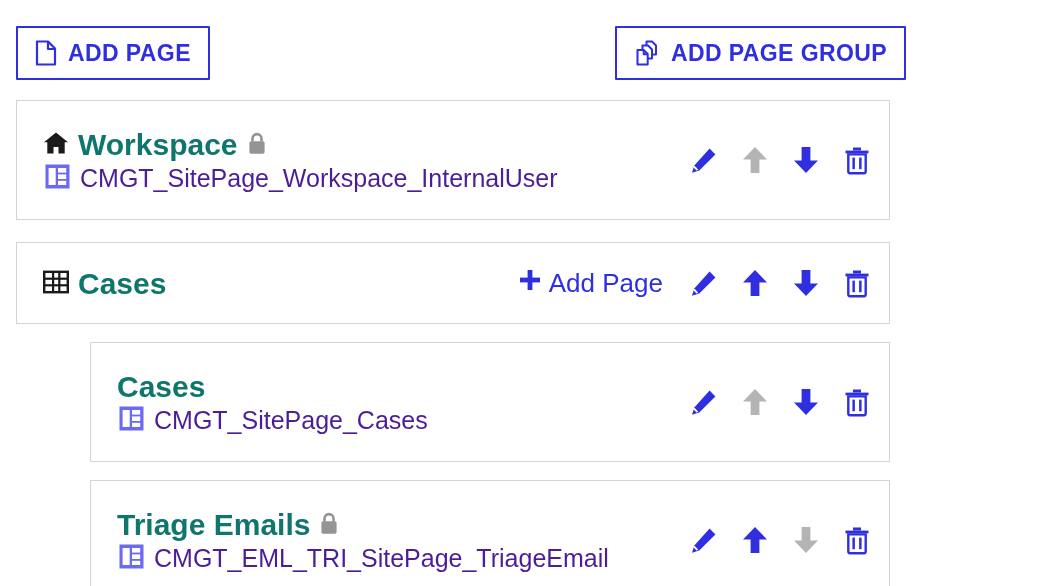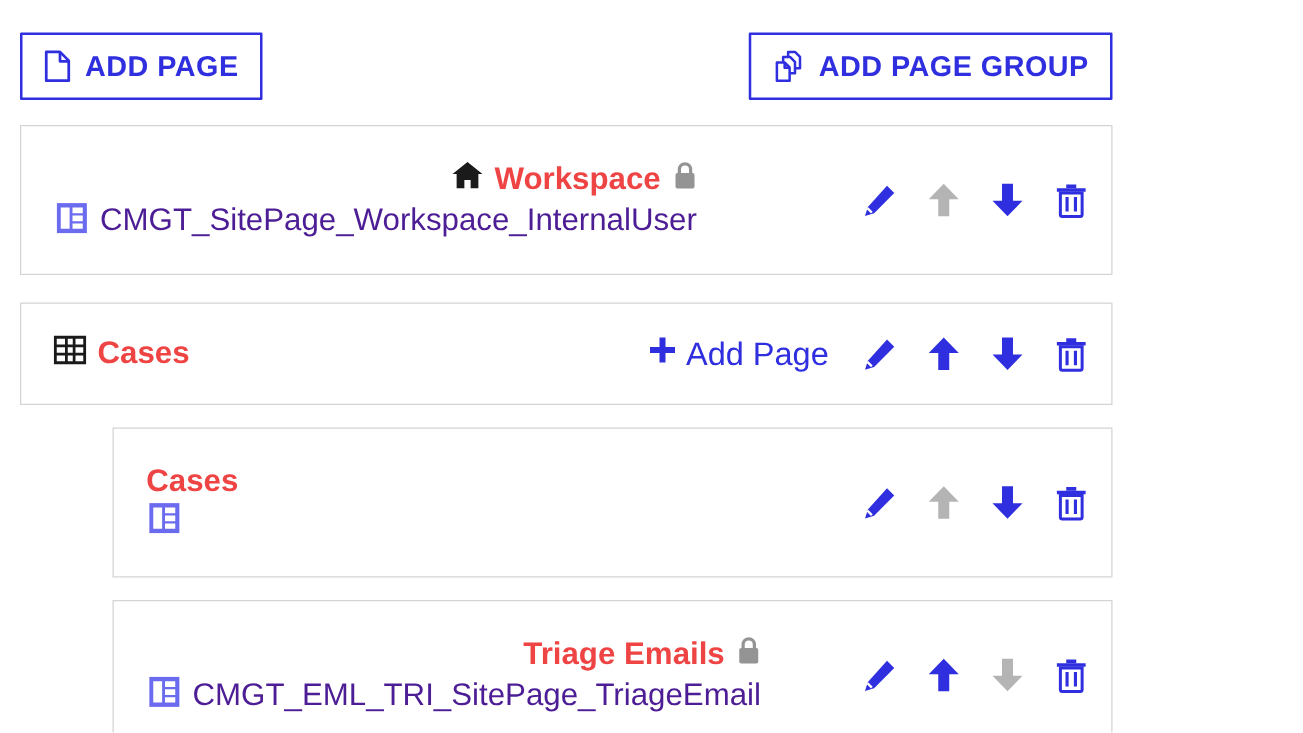--- a/index.html
+++ b/index.html
@@ -45,21 +45,21 @@
     cursor: pointer;
     border-radius: 1px;
     font-size: 23px;
     font-weight: 700;
     letter-spacing: 0.4px;
     line-height: 1;
     white-space: nowrap;
     font-family: "Liberation Sans", sans-serif;
   }
   .btn-add-page { left: 0; }
-  .btn-add-page-group { right: 16px; }
+  .btn-add-page-group { right: 0; }
   .btn-outline .btn-label { color: #2f2fe0; }
   .btn-outline svg { display: block; }
 
   
   .card-list {
     position: absolute;
     left: 0;
     right: 0;
     top: 100px;
   }
@@ -86,26 +86,25 @@
     flex-direction: column;
     justify-content: center;
     gap: 3px;
     min-width: 0;
   }
 
   .title-line {
     display: flex;
     align-items: center;
     gap: 9px;
-    font-size: 25px;
+    font-size: 30px;
     font-weight: 700;
-    color: #ef4444;
+    color: #0f766e;
     line-height: 1.1;
     white-space: nowrap;
-    justify-content: flex-end;
   }
   .subtitle-line {
     display: flex;
     align-items: center;
     gap: 10px;
     margin-left: 2px;
     white-space: nowrap;
   }
   .subtitle-line .link-text {
     font-size: 25px;
@@ -298,20 +297,21 @@
         <div class="subtitle-line">
           <span>
             <svg width="25" height="25" viewBox="0 0 25 25" aria-hidden="true">
               <rect x="0.5" y="0.5" width="24" height="24" fill="#6b6bf0"></rect>
               <rect x="3.6" y="4" width="7.1" height="17" fill="#ffffff"></rect>
               <rect x="13" y="4" width="8.2" height="4.6" fill="#ffffff"></rect>
               <rect x="13" y="10.4" width="8.2" height="4.6" fill="#ffffff"></rect>
               <rect x="13" y="16.8" width="8.2" height="4.2" fill="#ffffff"></rect>
             </svg>
           </span>
+          <span class="link-text">CMGT_SitePage_Cases</span>
         </div>
       </div>
       <div class="actions">
         <span class="icon-btn">
           <svg width="28" height="28" viewBox="0 0 28 28" aria-hidden="true">
             <path d="M19.6 2.6 25.4 8.4 9.3 24.5 2 26.8l2.3-7.3z" fill="#2f2fe0"></path>
             <path d="M3.9 20.5 7.5 24.1" stroke="#ffffff" stroke-width="1.8"></path>
           </svg>
         </span>
         <span class="icon-btn disabled">

